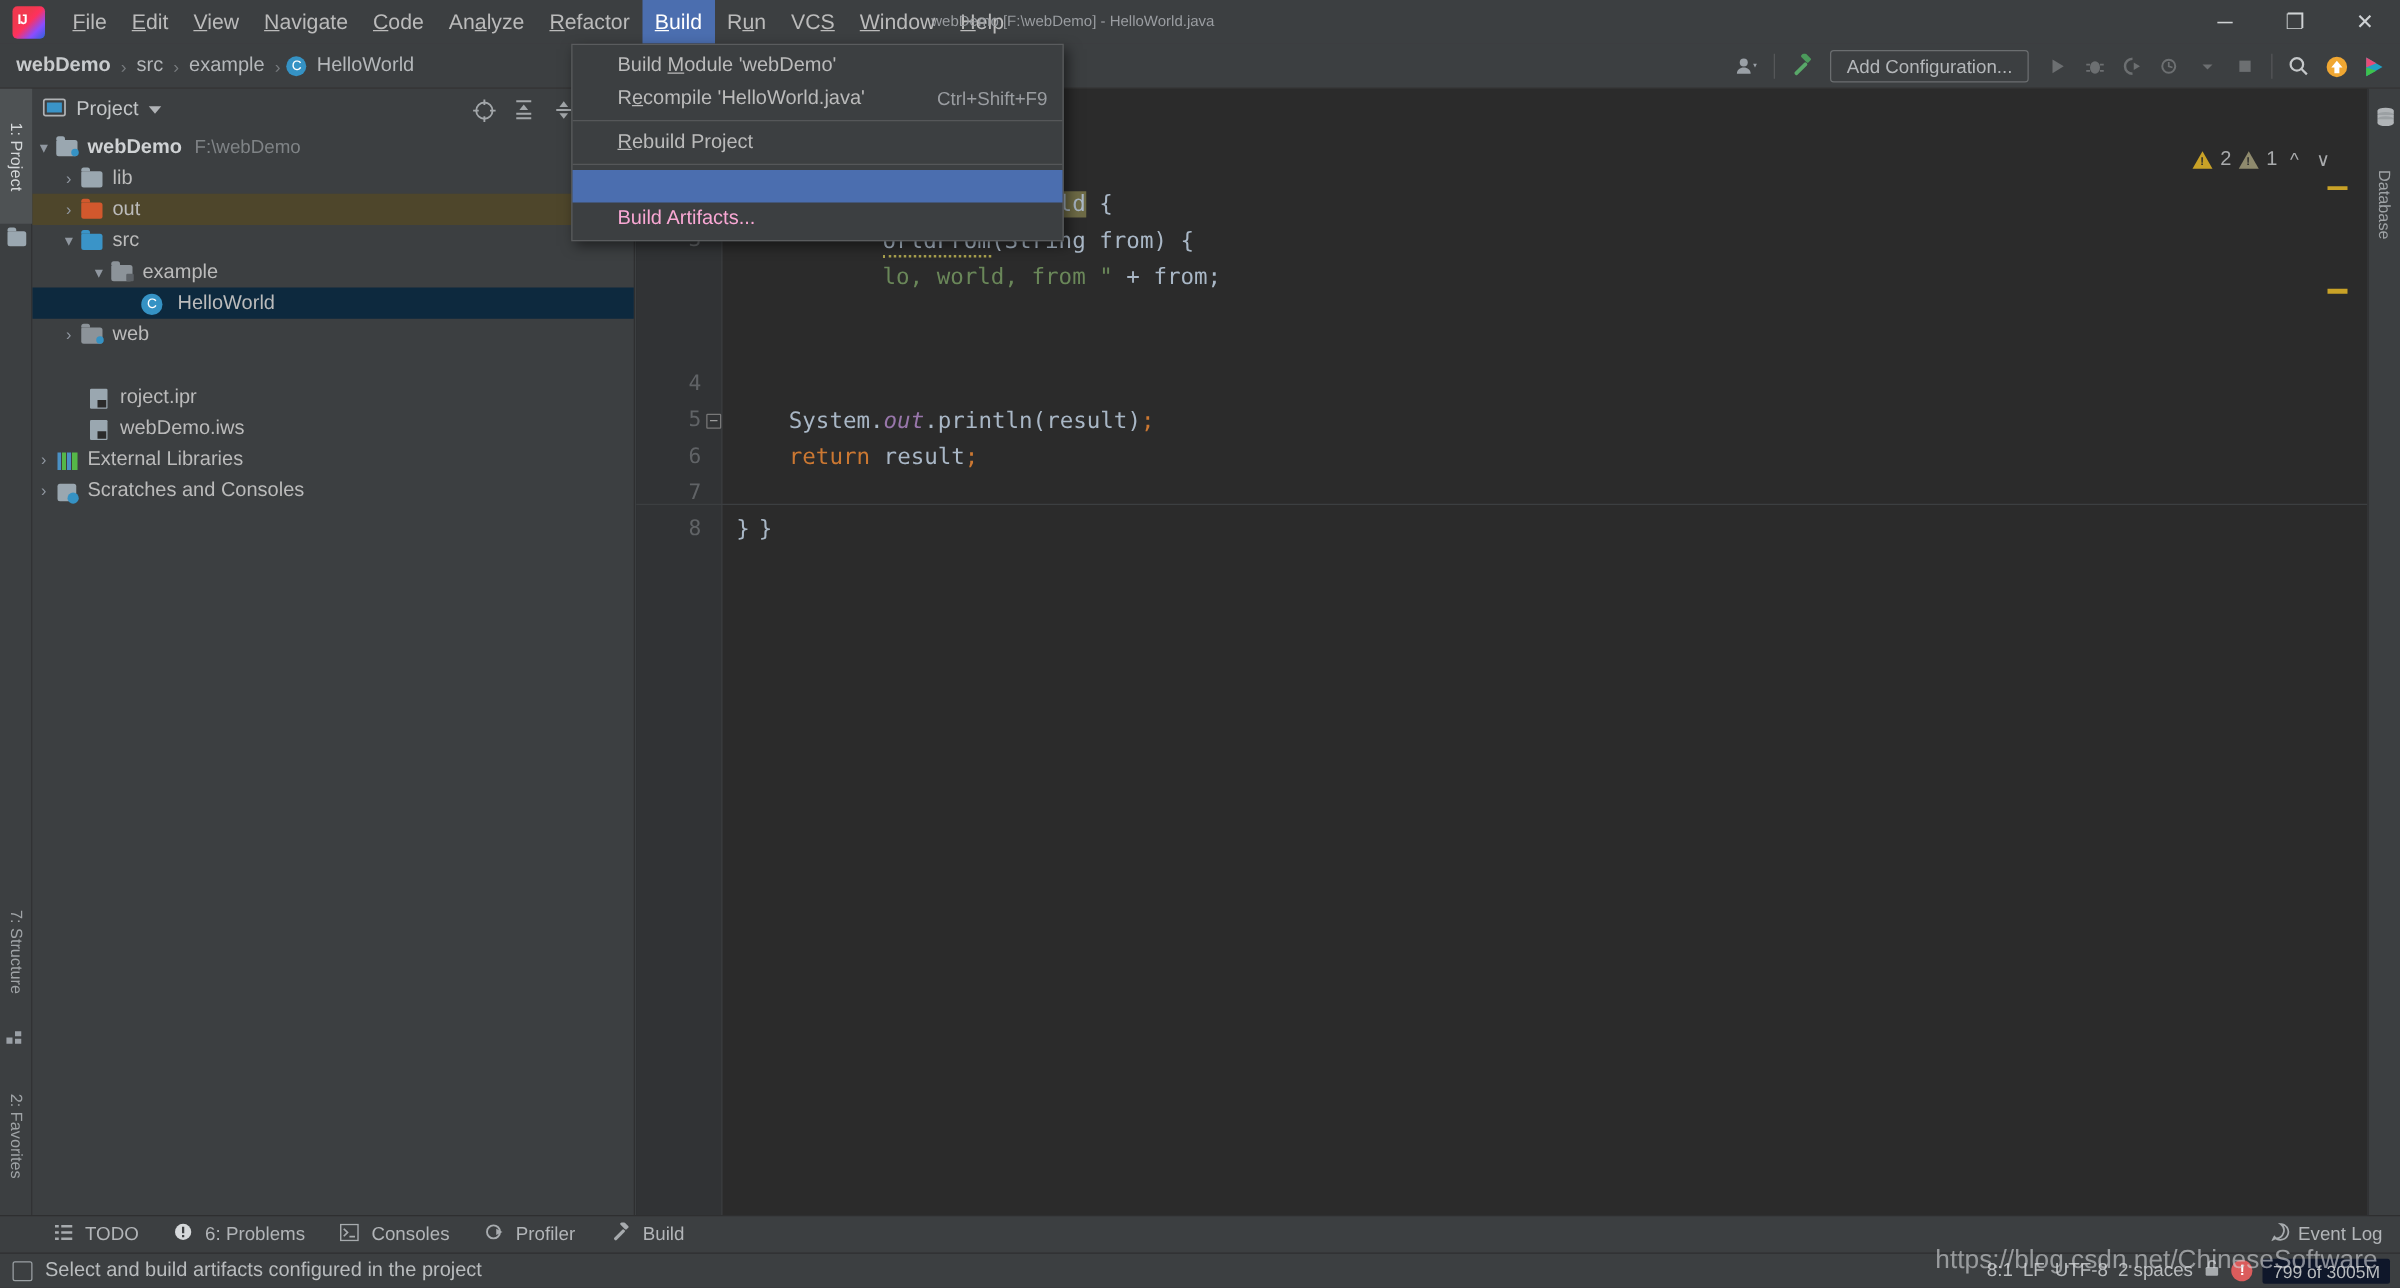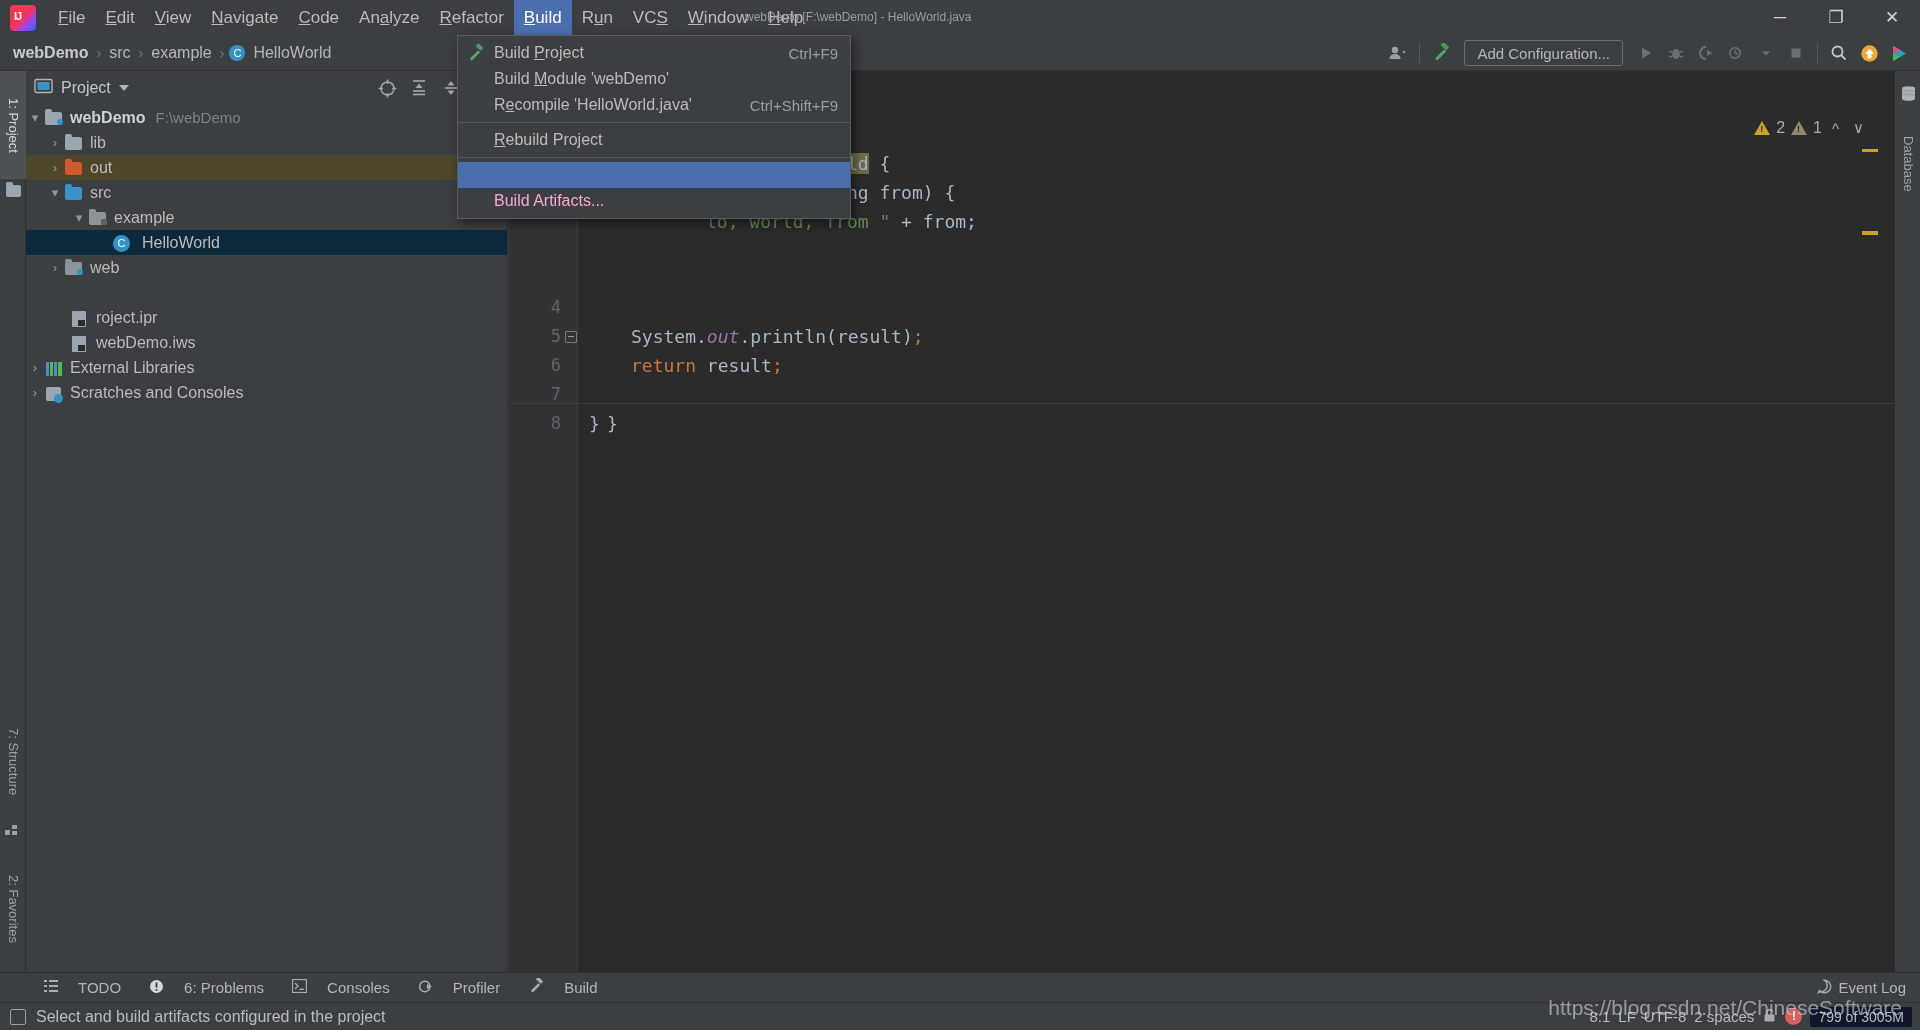--- a/index.html
+++ b/index.html
@@ -215,21 +215,21 @@
     background: #3c3f41; border-left: 1px solid #2e2f30;
   }
 
   
   #tool-bar-bottom {
     position: absolute; left: 0; bottom: 28px; width: 1920px; height: 30px;
     background: #3c3f41; border-top: 1px solid #2e2f30;
     display: flex; align-items: center;
   }
   .btab {
-    display: flex; align-items: center; gap: 20px; padding: 0 14px;
+    display: flex; align-items: center; gap: 10px; padding: 0 14px;
     font-size: 15px; color: #b2b5b8; height: 30px;
   }
   #event-log-btn {
     position: absolute; right: 14px; display: flex; align-items: center;
     gap: 6px; font-size: 15px; color: #b2b5b8;
   }
   #status-bar {
     position: absolute; left: 0; bottom: 0; width: 1920px; height: 28px;
     background: #3c3f41; border-top: 1px solid #2e2f30;
     display: flex; align-items: center;
@@ -729,25 +729,20 @@
         <path d="M5 6.5 V4.3 A2.6 2.6 0 0 1 10.2 4.3" fill="none" stroke="#a7abae" stroke-width="1.4"></path>
       </svg>
     </span>
     <span class="err-circle">!</span>
     <span id="mem-indicator">799 of 3005M</span>
   </div>
 </div>
 
 <div id="build-menu">
   <div class="mitem">
-    <span class="hammer"></span>
-    <span>Build <span class="m-underline">P</span>roject</span>
-    <span class="shortcut">Ctrl+F9</span>
-  </div>
-  <div class="mitem">
     <span>Build <span class="m-underline">M</span>odule 'webDemo'</span>
   </div>
   <div class="mitem">
     <span>R<span class="m-underline">e</span>compile 'HelloWorld.java'</span>
     <span class="shortcut">Ctrl+Shift+F9</span>
   </div>
   <div class="msep"></div>
   <div class="mitem">
     <span><span class="m-underline">R</span>ebuild Project</span>
   </div>

